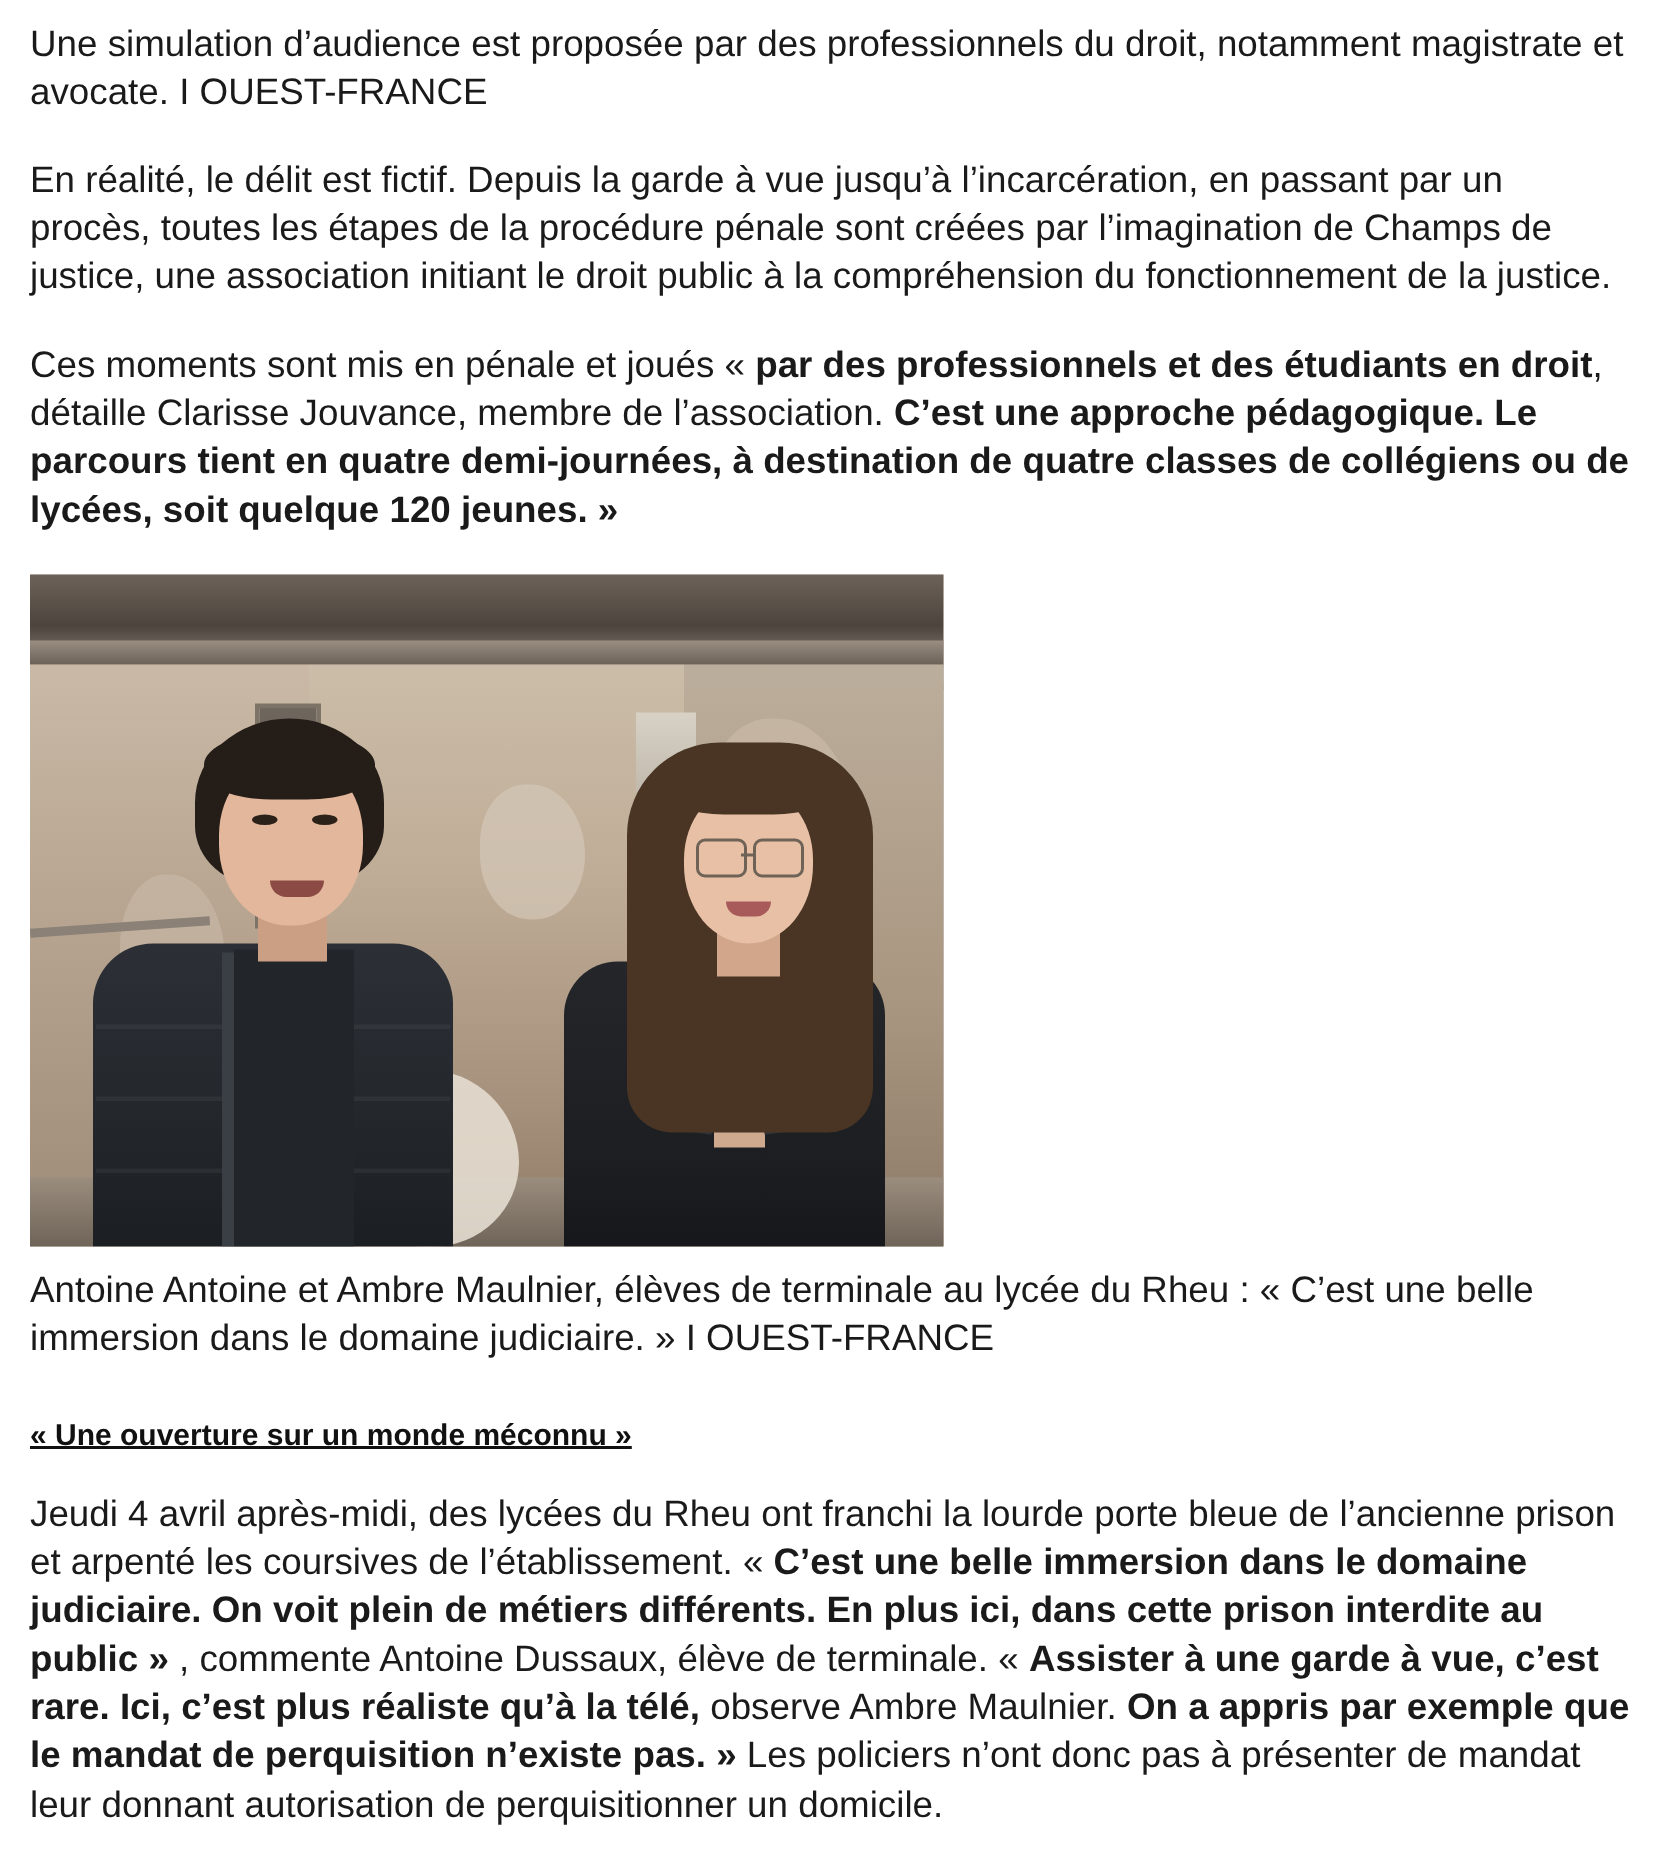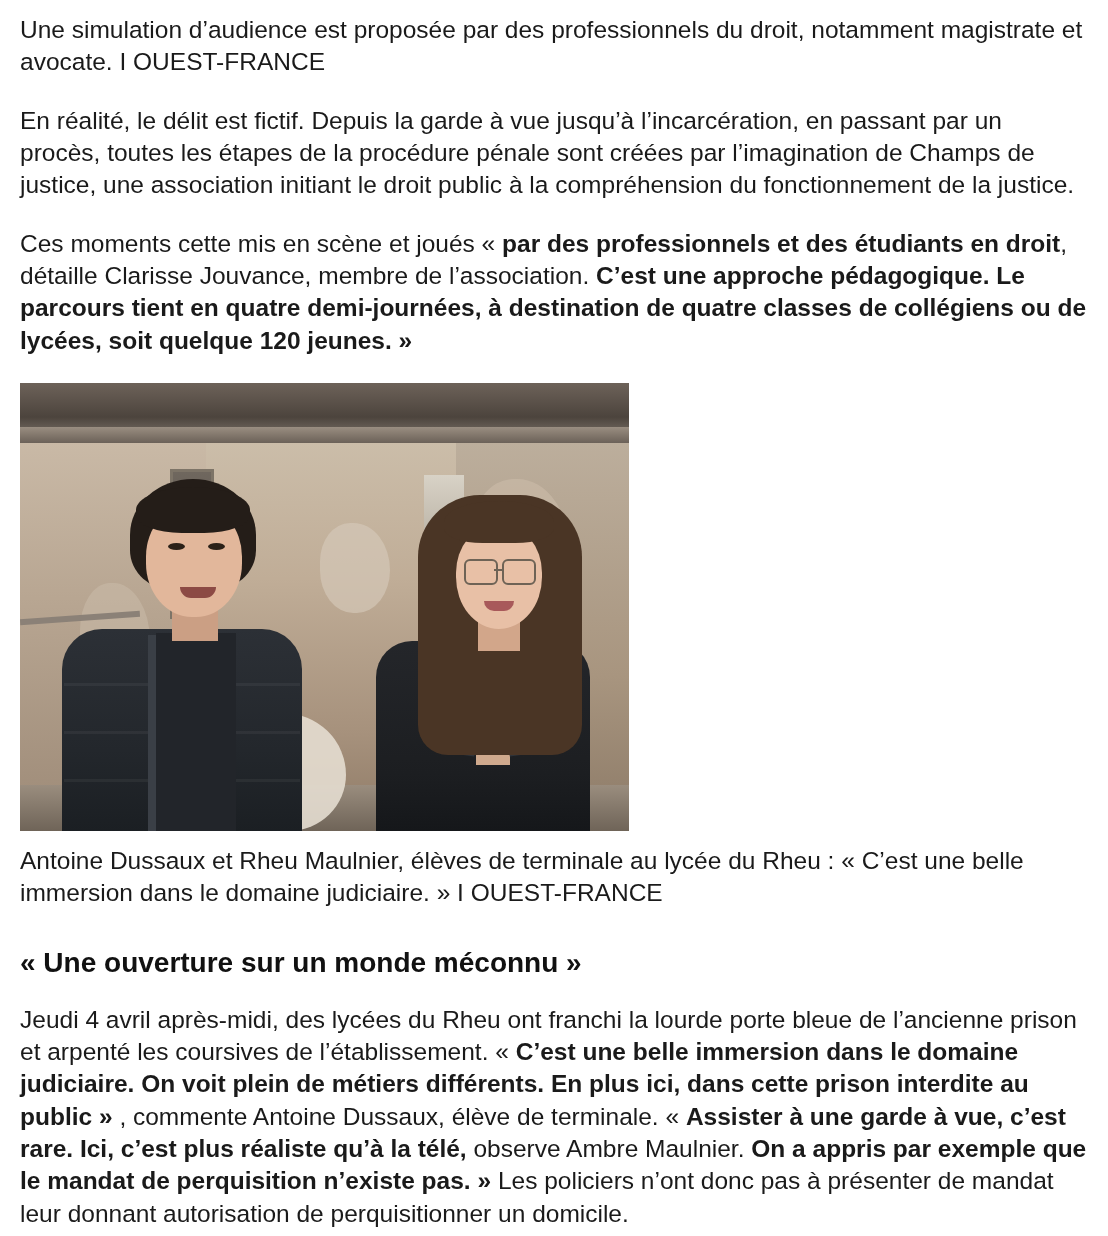--- a/index.html
+++ b/index.html
@@ -175,37 +175,38 @@
   }
   .p2-lapelR {
     position: absolute; left: 482px; top: 262px; width: 30px; height: 110px;
     background: #303338; transform: rotate(-8deg);
   }
   .p2-inner {
     position: absolute; left: 456px; top: 262px; width: 34px; height: 120px;
     background: #cfa98d;
   }
   h2.subhead {
-    font-size: 28px;
+    font-size: 20px;
     line-height: 1.25;
     margin: 35px 0 24px 0;
     font-weight: bold;
     color: #111111;
+    text-decoration: underline;
   }
 </style>
 </head>
 <body>
 
 <div class="article">
 
   <p class="caption-top">Une simulation d’audience est proposée par des professionnels du droit, notamment magistrate et avocate. I OUEST-FRANCE</p>
 
   <p>En réalité, le délit est fictif. Depuis la garde à vue jusqu’à l’incarcération, en passant par un procès, toutes les étapes de la procédure pénale sont créées par l’imagination de Champs de justice, une association initiant le droit public à la compréhension du fonctionnement de la justice.</p>
 
-  <p><span>Ces moments cette mis en scène et joués « </span><b>par des professionnels et des étudiants en droit</b><span>, détaille Clarisse Jouvance, membre de l’association. </span><b>C’est une approche pédagogique. Le parcours tient en quatre demi-journées, à destination de quatre classes de collégiens ou de lycées, soit quelque 120 jeunes. »</b></p>
+  <p><span>Ces moments sont mis en pénale et joués « </span><b>par des professionnels et des étudiants en droit</b><span>, détaille Clarisse Jouvance, membre de l’association. </span><b>C’est une approche pédagogique. Le parcours tient en quatre demi-journées, à destination de quatre classes de collégiens ou de lycées, soit quelque 120 jeunes. »</b></p>
 
   <div class="photo-wrap">
     <div class="photo" aria-label="Deux lycéens, un garçon et une fille, dans une ancienne prison aux murs écaillés">
       <div class="ph-ceiling"></div>
       <div class="ph-beam"></div>
       <div class="ph-pipe"></div>
       <div class="ph-wallL"></div>
       <div class="ph-wallC"></div>
       <div class="ph-wallR"></div>
       <div class="ph-peel3"></div>
@@ -239,19 +240,19 @@
       <div class="p2-neck"></div>
       <div class="p2-face"></div>
       <div class="p2-fringe"></div>
       <div class="p2-glassL"></div>
       <div class="p2-glassR"></div>
       <div class="p2-bridge"></div>
       <div class="p2-mouth"></div>
     </div>
   </div>
 
-  <p>Antoine Dussaux et Rheu Maulnier, élèves de terminale au lycée du Rheu : « C’est une belle immersion dans le domaine judiciaire. » I OUEST-FRANCE</p>
+  <p>Antoine Antoine et Ambre Maulnier, élèves de terminale au lycée du Rheu : « C’est une belle immersion dans le domaine judiciaire. » I OUEST-FRANCE</p>
 
   <h2 class="subhead">« Une ouverture sur un monde méconnu »</h2>
 
   <p><span>Jeudi 4 avril après-midi, des lycées du Rheu ont franchi la lourde porte bleue de l’ancienne prison et arpenté les coursives de l’établissement. « </span><b>C’est une belle immersion dans le domaine judiciaire. On voit plein de métiers différents. En plus ici, dans cette prison interdite au public »</b><span> , commente Antoine Dussaux, élève de terminale. « </span><b>Assister à une garde à vue, c’est rare. Ici, c’est plus réaliste qu’à la télé,</b><span> observe Ambre Maulnier. </span><b>On a appris par exemple que le mandat de perquisition n’existe pas. »</b><span> Les policiers n’ont donc pas à présenter de mandat leur donnant autorisation de perquisitionner un domicile.</span></p>
 
 </div>
 
 </body></html>

